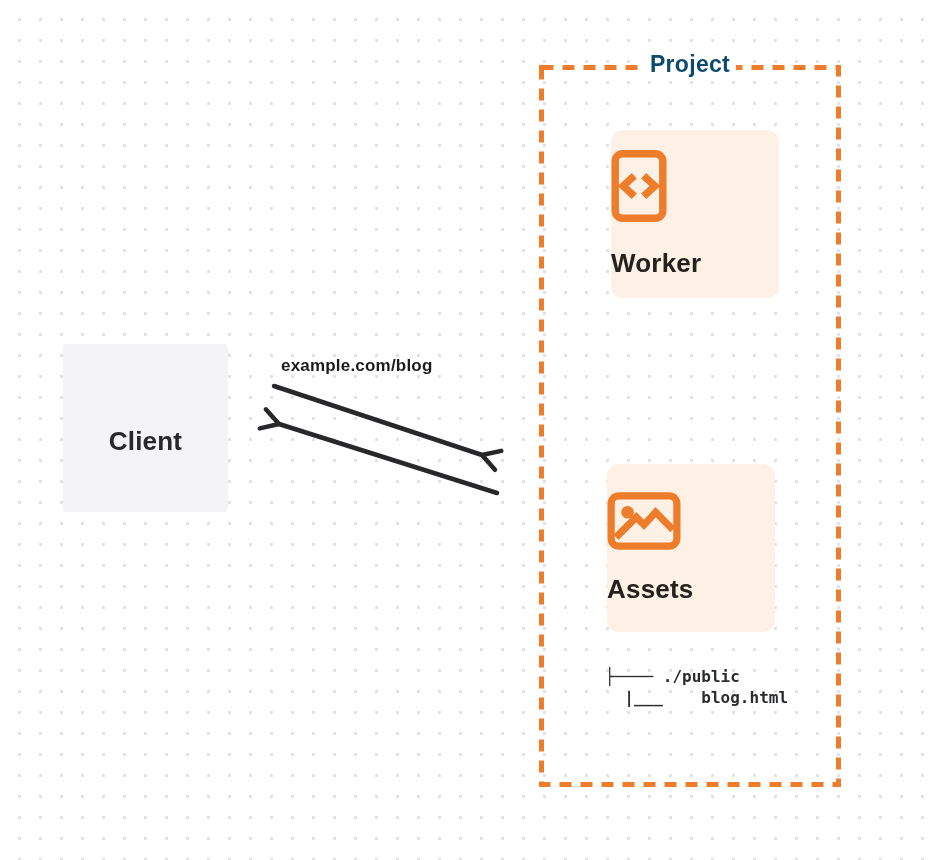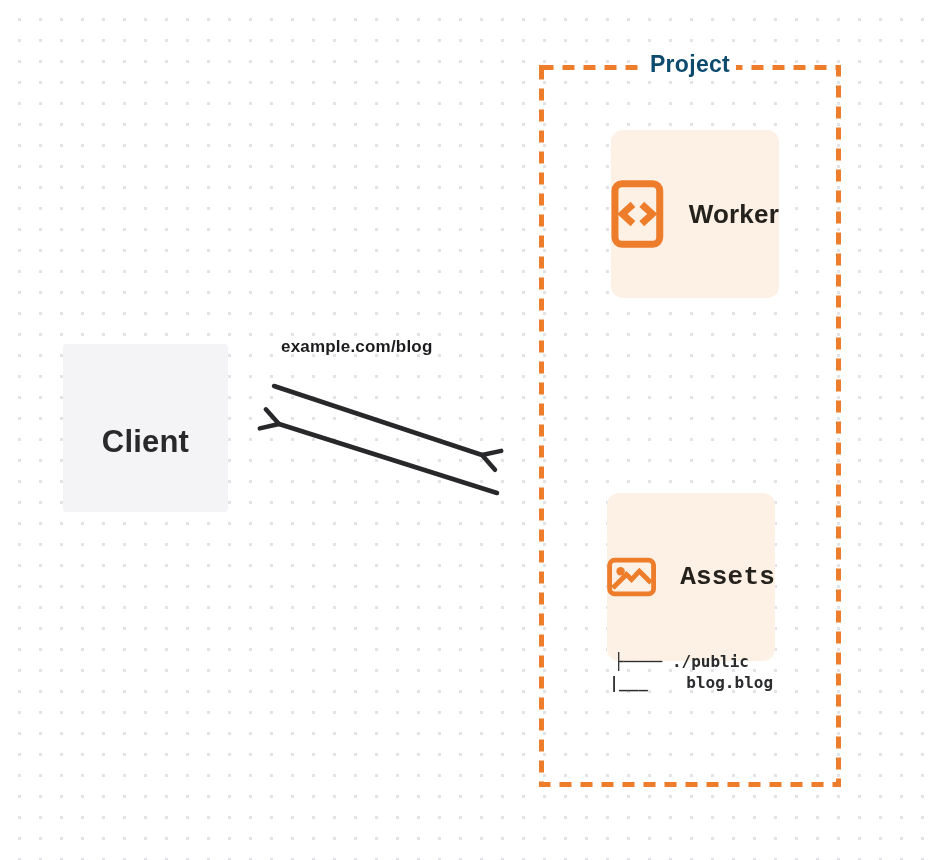--- a/index.html
+++ b/index.html
@@ -12,53 +12,52 @@
     background-size:21px 21px;
     background-position:9px 9px;
     font-family:"Liberation Sans", sans-serif;
   }
   .client-box{
     position:absolute;left:63px;top:344px;width:165px;height:168px;
     background:#f4f4f6;border-radius:4px;
     display:flex;align-items:center;justify-content:center;
   }
   .client-box span{
-    font-size:31px;font-weight:700;color:#29292c;letter-spacing:.2px;margin-top:27px;
+    font-size:26px;font-weight:700;color:#29292c;letter-spacing:.2px;margin-top:27px;
   }
   .url-label{
-    position:absolute;left:281px;top:337px;
+    position:absolute;left:281px;top:356px;
     font-size:17px;font-weight:700;color:#1c1c1e;letter-spacing:.2px;
   }
   .arrows{position:absolute;left:0;top:0;pointer-events:none;}
   .project-box{
     position:absolute;left:539px;top:65px;width:302px;height:722px;
   }
   .project-border{position:absolute;left:0;top:0;}
   .project-label{
     position:absolute;top:-14px;left:50%;transform:translateX(-50%);
     background:#ffffff;padding:0 6px;
     font-size:23px;font-weight:700;color:#0c4a6e;letter-spacing:.3px;
     white-space:nowrap;
   }
   .card{
     position:absolute;width:168px;height:168px;
     background:#fcf1e4;border-radius:12px;
-    display:flex;flex-direction:row;align-items:center;justify-content:center;
+    display:flex;flex-direction:column;justify-content:center;
   }
   .card.worker{left:72px;top:65px;gap:25px;}
-  .card.assets{left:68px;top:428px;gap:24px;font-family:Liberation Mono, monospace;}
+  .card.assets{left:68px;top:399px;gap:24px;}
   .card .card-label{
     font-size:26px;font-weight:700;color:#25211d;letter-spacing:.2px;
   }
   .file-tree{
-    position:absolute;left:50px;top:585px;margin:1px;
+    position:absolute;left:50px;top:585px;margin:16px;
     font-family:"DejaVu Sans Mono", monospace;
     font-size:16px;font-weight:700;line-height:21px;color:#2b2c2e;
     white-space:pre;
-    text-align:center;
   }
 </style>
 </head>
 <body>
 
 <div class="canvas">
 
   <div class="client-box">
     <span>Client</span>
   </div>
@@ -92,16 +91,16 @@
 
     <div class="card assets">
       <svg width="74" height="58" viewBox="0 0 76 60" aria-hidden="true">
         <rect x="4" y="4" width="68" height="52" rx="8" fill="none" stroke="#ee7d2b" stroke-width="7.5"></rect>
         <circle cx="21" cy="21" r="6.5" fill="#ee7d2b"></circle>
         <path d="M9,47 L30,26 L38,34 L50,21 L68,39" fill="none" stroke="#ee7d2b" stroke-width="7.5" stroke-linejoin="miter"></path>
       </svg>
       <div class="card-label">Assets</div>
     </div>
 
-    <pre class="file-tree"><div>├──── ./public</div><div>  |___    blog.blog</div></pre>
+    <pre class="file-tree"><div>├──── ./public</div><div>  |___    blog.html</div></pre>
   </div>
 
 </div>
 
 </body></html>

